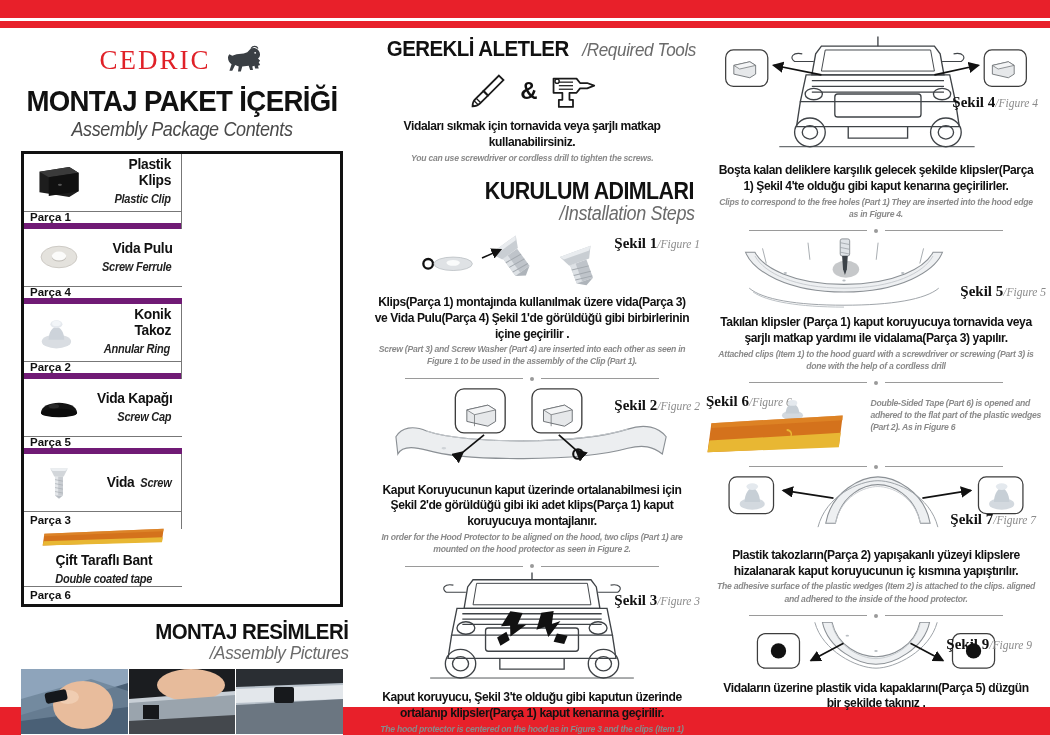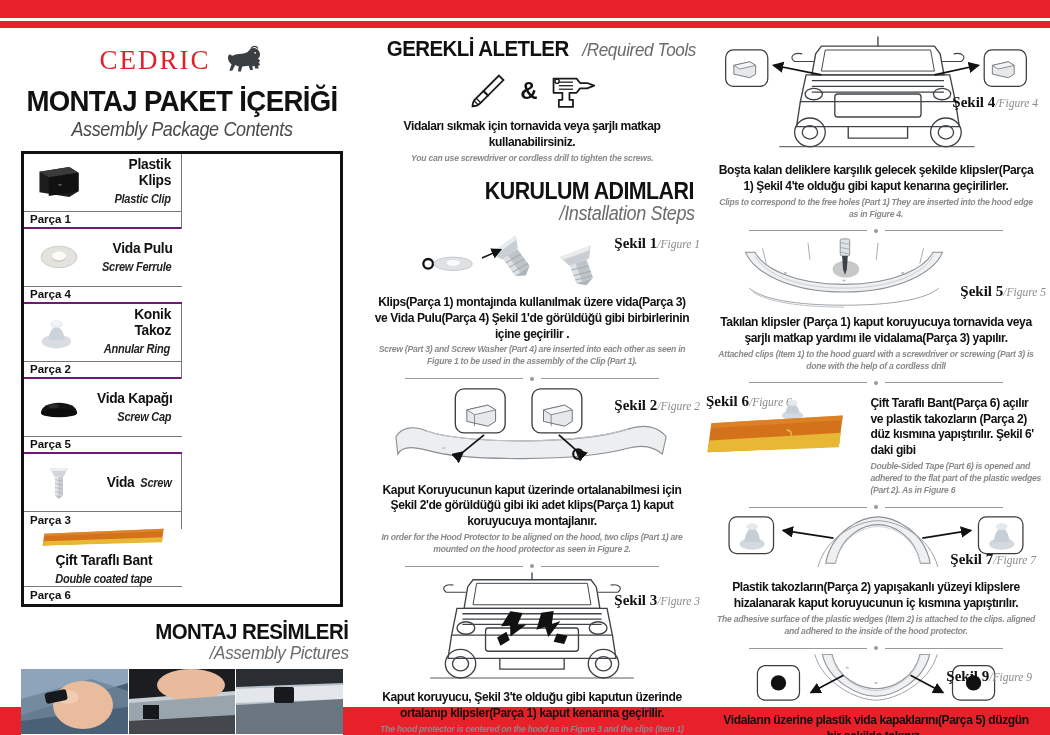--- a/index.html
+++ b/index.html
@@ -64,21 +64,21 @@
     height:58px; display:flex; align-items:center; padding:0 4px 0 6px; gap:6px;
     border-bottom:1px solid #777;
   }
   .pimg { width:58px; height:50px; flex:none; display:flex; align-items:center; justify-content:center; }
   .pnames { flex:1; text-align:right; padding-right:4px; }
   .pname-tr { font-size:14.5px; font-weight:700; color:#111; letter-spacing:-0.3px; line-height:1.05;
               display:inline-block; transform:scaleX(0.95); }
   .pname-en { font-size:12px; font-style:italic; font-weight:700; color:#222; letter-spacing:-0.3px; line-height:1.1;
               display:inline-block; transform:scaleX(0.92); }
   .pfoot { height:17px; display:flex; align-items:center; padding-left:6px;
-           font-size:11.5px; font-weight:700; color:#111; border-bottom:2px solid #701a75; }
+           font-size:11.5px; font-weight:700; color:#111; border-bottom:6px solid #701a75; }
   .prow:last-child .pfoot { border-bottom:none; }
   .prow:last-child .pbody { border-bottom:1px solid #777; }
   .tape-cell .pbody { flex-direction:column; justify-content:center; gap:2px; height:58px; }
   .tape-cell .pnames { text-align:center; width:100%; padding-right:0; }
 
   
   .pic-head { margin-top:14px; }
   .grid {
     margin:7px auto 0; width:322px; height:197px;
     display:grid; grid-template-columns:repeat(3,1fr); grid-template-rows:repeat(3,1fr);
@@ -626,21 +626,20 @@
               <line x1="12" y1="21" x2="12" y2="29" stroke="#3c4248" stroke-width="1.2"></line>
             </g>
             <path d="M6 24 L142 16 L138 48 L2 54 Z" fill="#d4721c"></path>
             <path d="M4 42 L140 34 L138 49 L2 54 Z" fill="#e8b733"></path>
             <path d="M6 24 L142 16 L142 21 L6 29 Z" fill="#e28a2a" opacity="0.65"></path>
             <path d="M84 30 C90 30 92 38 86 40 C90 36 88 32 84 32 Z" fill="#e8b733"></path>
           </svg>
         </div>
       </div>
       <div style="flex:1; padding-top:6px;">
-        <div class="cap-tr" style="text-align:left; margin-top:0;"><span>Çift Taraflı Bant(Parça 6) açılır ve plastik takozların (Parça 2) düz kısmına yapıştırılır. Şekil 6' daki gibi</span></div>
         <div class="cap-en" style="text-align:left;"><span>Double-Sided Tape (Part 6) is opened and adhered to the flat part of the plastic wedges (Part 2). As in Figure 6</span></div>
       </div>
     </div>
 
     <div class="divider">
         <span class="ln"></span>
         <span class="dot"></span>
         <span class="ln"></span>
       </div>
 
@@ -668,21 +667,21 @@
           <defs>
               <marker id="ar7" markerWidth="7" markerHeight="7" refX="6" refY="3.5" orient="auto">
                 <path d="M0 0 L7 3.5 L0 7 Z" fill="#111"></path>
               </marker>
             </defs>
         </svg>
       </div>
       <div class="fig-label" style="position:absolute; right:12px; top:38px;">
         <span class="tr">Şekil 7</span><span class="en">/Figure 7</span>
       </div>
-      <div class="cap-tr" style="margin-top:8px;text-align:center;"><span>Plastik takozların(Parça 2) yapışakanlı yüzeyi klipslere hizalanarak kaput koruyucunun iç kısmına yapıştırılır.</span></div>
+      <div class="cap-tr" style="margin-top:16px;text-align:center;"><span>Plastik takozların(Parça 2) yapışakanlı yüzeyi klipslere hizalanarak kaput koruyucunun iç kısmına yapıştırılır.</span></div>
       <div class="cap-en"><span>The adhesive surface of the plastic wedges (Item 2) is attached to the clips. aligned and adhered to the inside of the hood protector.</span></div>
     </div>
 
     <div class="divider">
         <span class="ln"></span>
         <span class="dot"></span>
         <span class="ln"></span>
       </div>
 
     <div class="fig-block">

